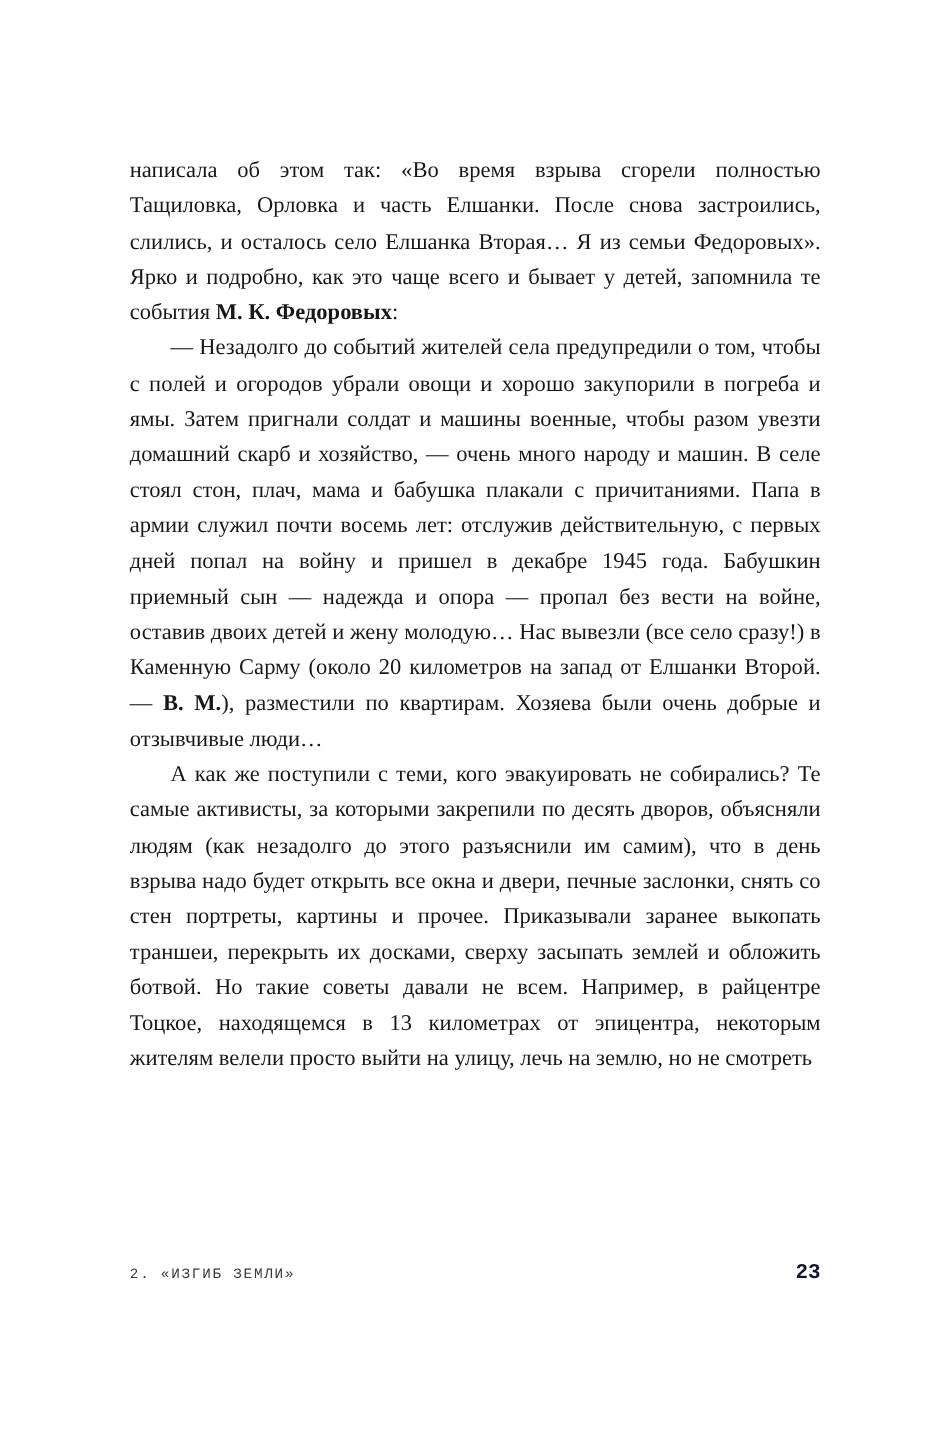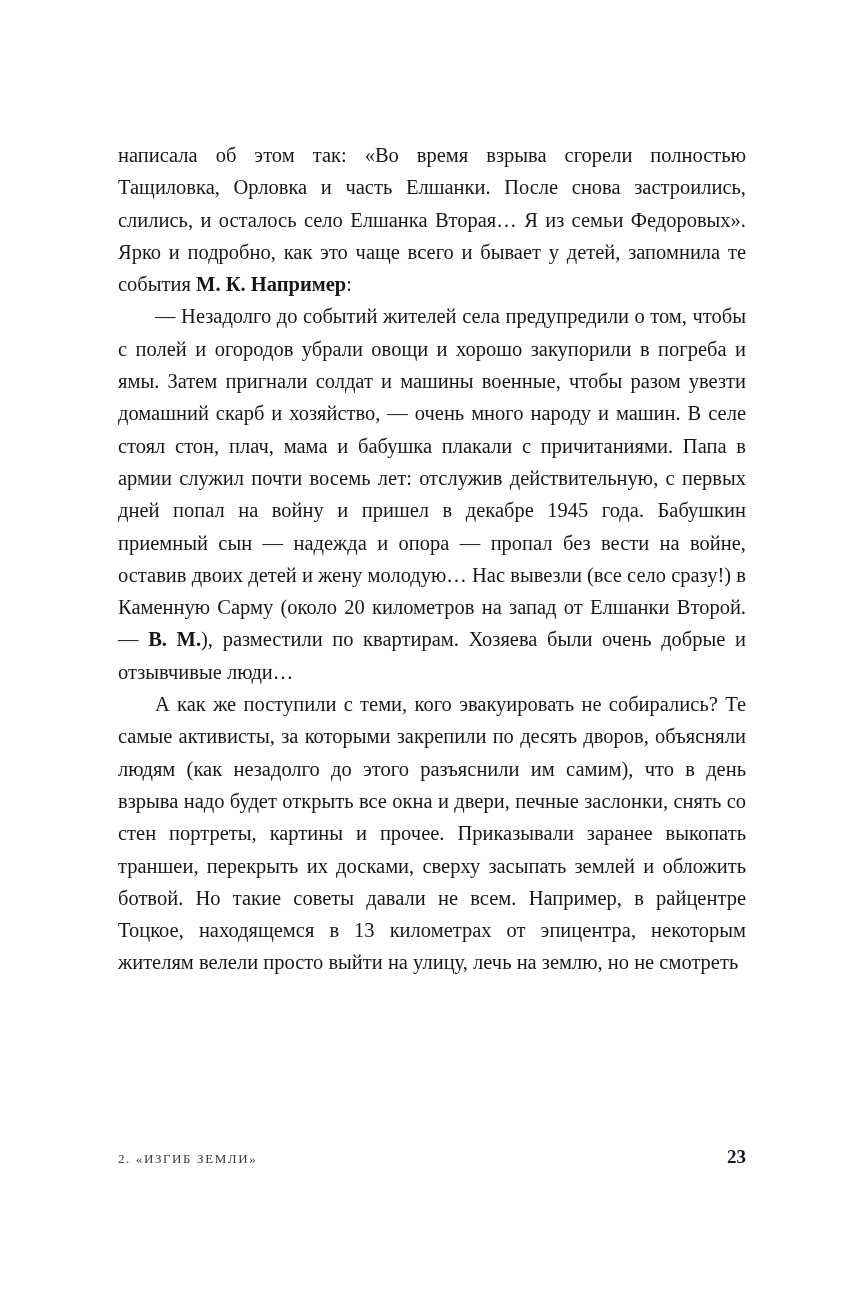--- a/index.html
+++ b/index.html
@@ -38,39 +38,39 @@
     font-weight: 700;
   }
   .footer {
     position: absolute;
     left: 118px;
     top: 1146px;
     width: 628px;
     display: flex;
     justify-content: space-between;
     align-items: baseline;
-    font-family: Liberation Serif, serif;
+    font-family: Liberation Mono, monospace;
   }
   .running-title {
     font-size: 13px;
     letter-spacing: 1.6px;
     color: #3a3a3a;
   }
   .page-number {
     font-size: 19px;
     font-weight: 700;
     color: #0f172a;
   }
 </style>
 </head>
 <body>
 
 <div class="page">
   <main class="text-block" id="text-block">
-      <p><span>написала об этом так: «Во время взрыва сгорели полностью Тащиловка, Орловка и часть Елшанки. После снова застроились, слились, и осталось село Елшанка Вторая… Я из семьи Федоровых». Ярко и подробно, как это чаще всего и бывает у детей, запомнила те события </span><b>М. К. Например</b><span>:</span></p>
+      <p><span>написала об этом так: «Во время взрыва сгорели полностью Тащиловка, Орловка и часть Елшанки. После снова застроились, слились, и осталось село Елшанка Вторая… Я из семьи Федоровых». Ярко и подробно, как это чаще всего и бывает у детей, запомнила те события </span><b>М. К. Федоровых</b><span>:</span></p>
       <p class="indent"><span>— Незадолго до событий жителей села предупредили о том, чтобы с полей и огородов убрали овощи и хорошо закупорили в погреба и ямы. Затем пригнали солдат и машины военные, чтобы разом увезти домашний скарб и хозяйство, — очень много народу и машин. В селе стоял стон, плач, мама и бабушка плакали с причитаниями. Папа в армии служил почти восемь лет: отслужив действительную, с первых дней попал на войну и пришел в декабре 1945 года. Бабушкин приемный сын — надежда и опора — пропал без вести на войне, оставив двоих детей и жену молодую… Нас вывезли (все село сразу!) в Каменную Сарму (около 20 километров на запад от Елшанки Второй. — </span><b>В. М.</b><span>), разместили по квартирам. Хозяева были очень добрые и отзывчивые люди…</span></p>
       <p class="indent"><span>А как же поступили с теми, кого эвакуировать не собирались? Те самые активисты, за которыми закрепили по десять дворов, объясняли людям (как незадолго до этого разъяснили им самим), что в день взрыва надо будет открыть все окна и двери, печные заслонки, снять со стен портреты, картины и прочее. Приказывали заранее выкопать траншеи, перекрыть их досками, сверху засыпать землей и обложить ботвой. Но такие советы давали не всем. Например, в райцентре Тоцкое, находящемся в 13 километрах от эпицентра, некоторым жителям велели просто выйти на улицу, лечь на землю, но не смотреть</span></p>
     </main>
   <footer class="footer">
     <span class="running-title">2. «ИЗГИБ ЗЕМЛИ»</span>
     <span class="page-number">23</span>
   </footer>
 </div>
 
 </body></html>

